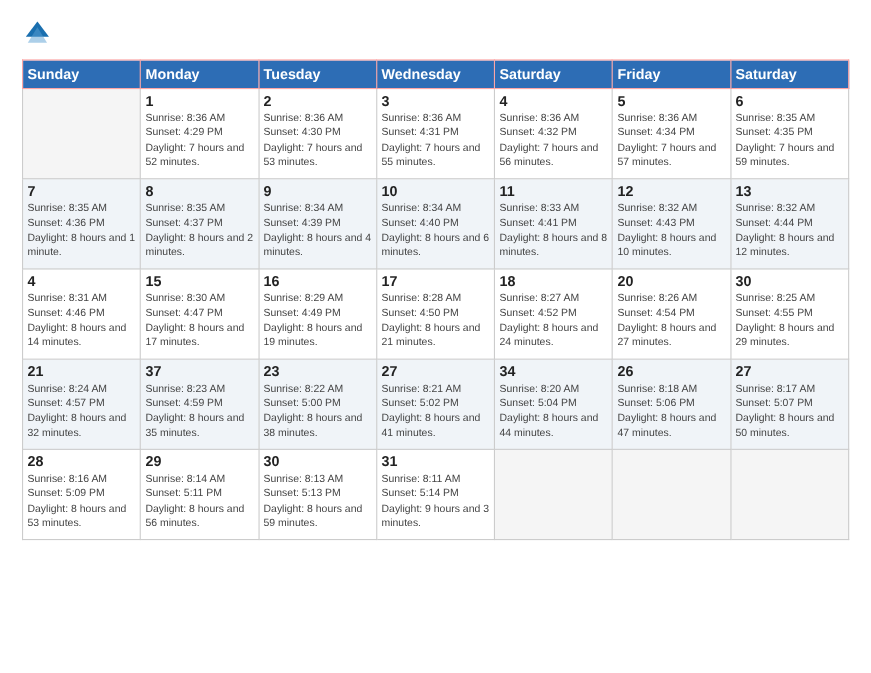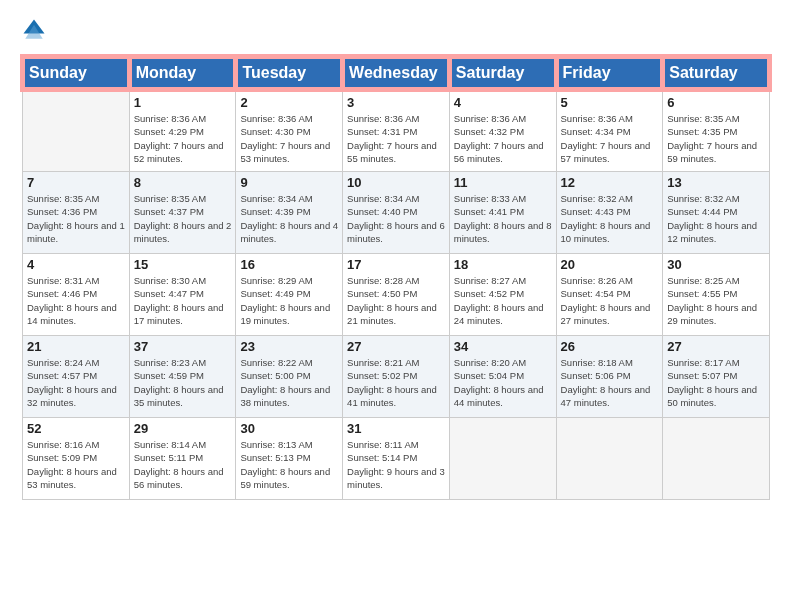--- a/index.html
+++ b/index.html
@@ -60,25 +60,25 @@
       color: #444;
     }
     .calendar {
       width: 100%;
       border-collapse: collapse;
       table-layout: fixed;
     }
     .calendar th {
       background: #2d6db5;
       color: #fff;
-      font-size: 16px;
+      font-size: 13px;
       font-weight: bold;
       padding: 5px 4px;
       text-align: left;
-      border: 5px solid #fca5a5;
+      border: 1px solid #fca5a5;
     }
     .calendar td {
       border: 1px solid #ccc;
       vertical-align: top;
       padding: 3px 4px 3px 4px;
       font-size: 10px;
       color: #333;
       height: 82px;
       background: #fff;
     }
@@ -247,21 +247,21 @@
             <span class="day-number">26</span>
             <div class="day-info">Sunrise: 8:18 AM<br>Sunset: 5:06 PM<br>Daylight: 8 hours and 47 minutes.</div>
           </td>
           <td>
             <span class="day-number">27</span>
             <div class="day-info">Sunrise: 8:17 AM<br>Sunset: 5:07 PM<br>Daylight: 8 hours and 50 minutes.</div>
           </td>
         </tr>
         <tr>
           <td>
-            <span class="day-number">52</span>
+            <span class="day-number">28</span>
             <div class="day-info">Sunrise: 8:16 AM<br>Sunset: 5:09 PM<br>Daylight: 8 hours and 53 minutes.</div>
           </td>
           <td>
             <span class="day-number">29</span>
             <div class="day-info">Sunrise: 8:14 AM<br>Sunset: 5:11 PM<br>Daylight: 8 hours and 56 minutes.</div>
           </td>
           <td>
             <span class="day-number">30</span>
             <div class="day-info">Sunrise: 8:13 AM<br>Sunset: 5:13 PM<br>Daylight: 8 hours and 59 minutes.</div>
           </td>

